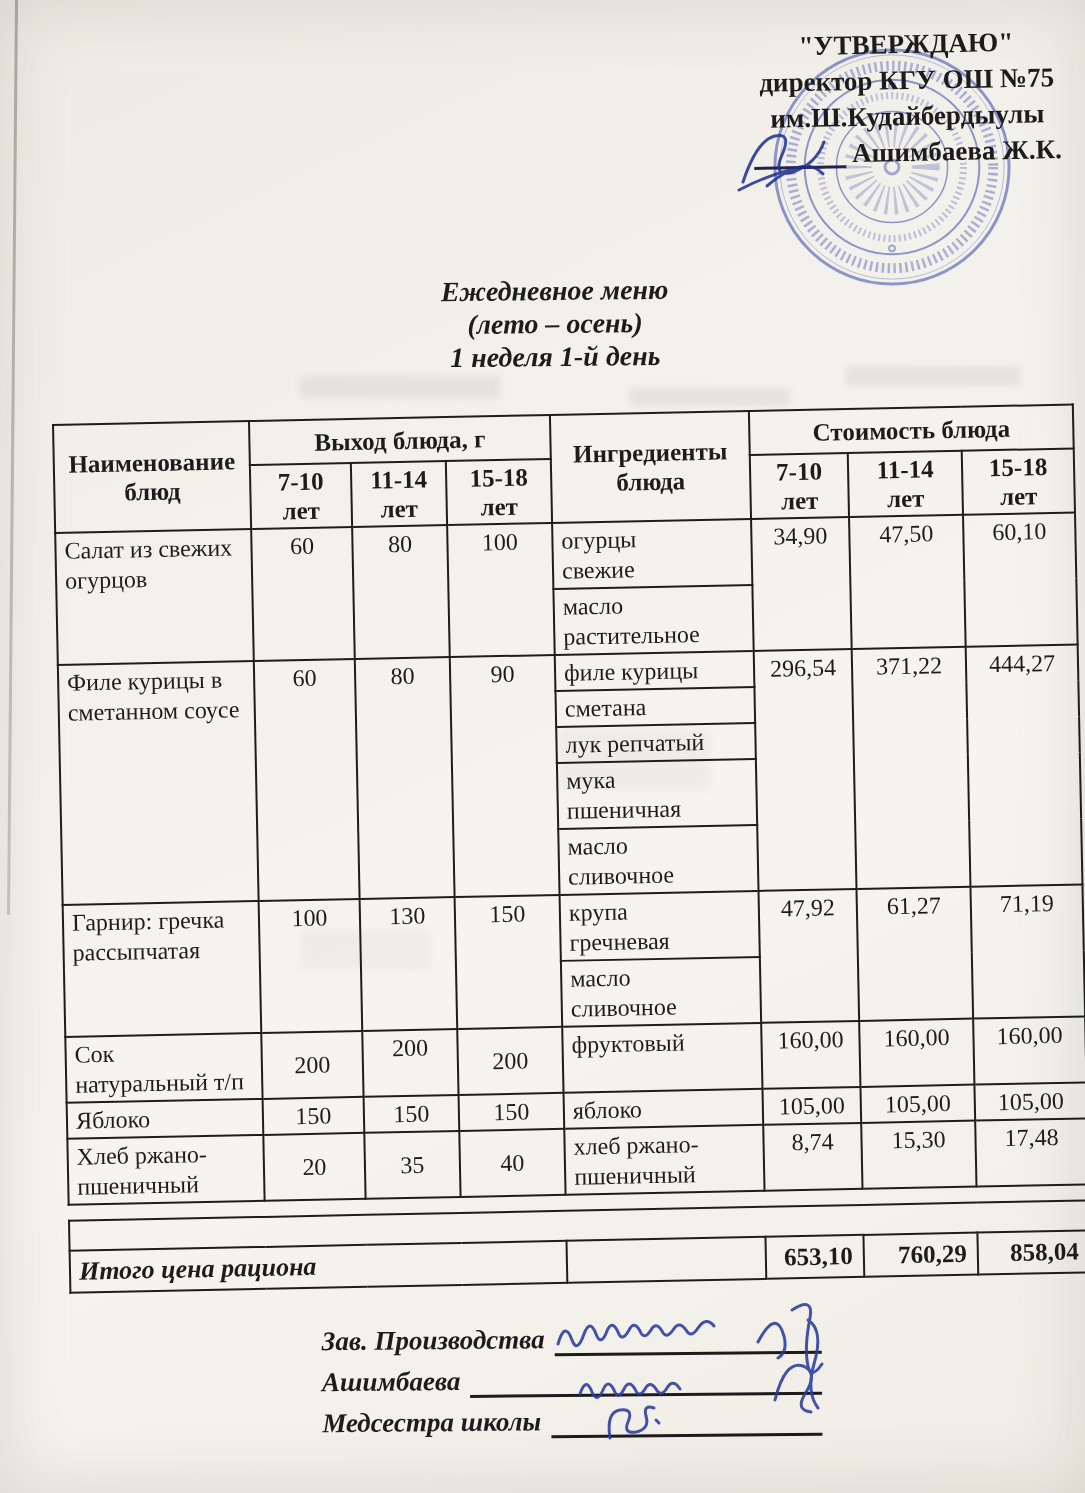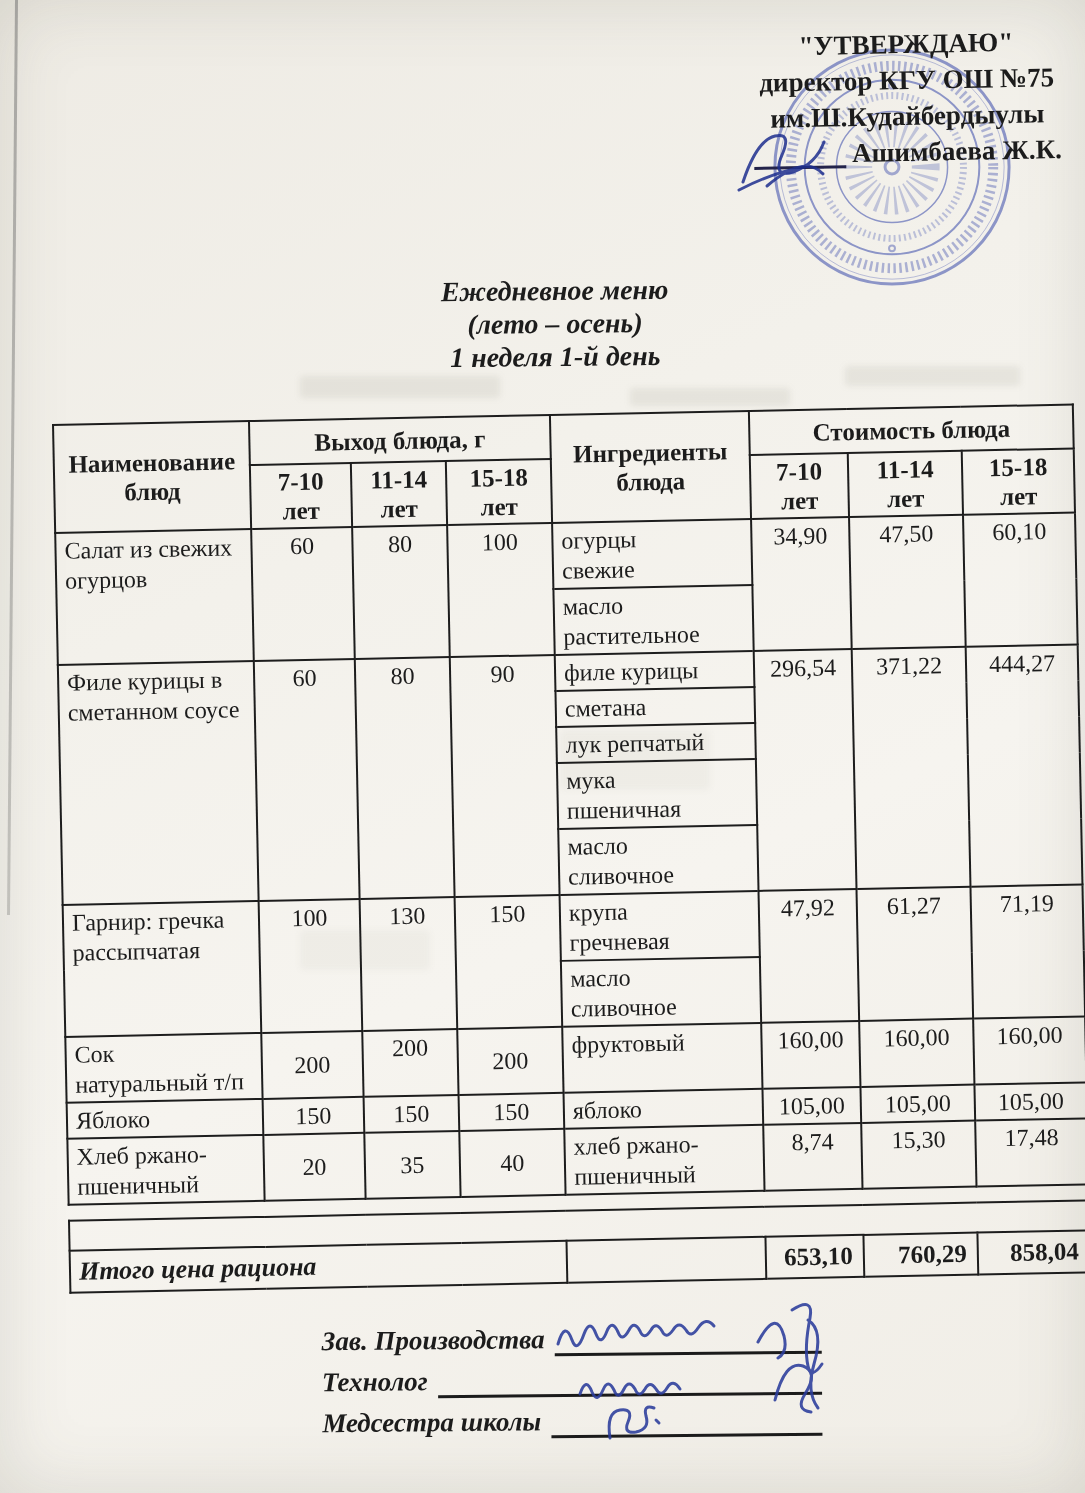--- a/index.html
+++ b/index.html
@@ -292,21 +292,21 @@
     </tbody>
       </table>
   </div>
 
   <div class="sign-block">
     <div class="sign-row">
       <span class="lbl">Зав. Производства</span>
       <span class="ln"></span>
     </div>
     <div class="sign-row">
-      <span class="lbl">Технолог</span>
+      <span class="lbl">Ашимбаева</span>
       <span class="ln"></span>
     </div>
     <div class="sign-row">
       <span class="lbl">Медсестра школы</span>
       <span class="ln"></span>
     </div>
   </div>
 
   <svg class="pen-ink" viewBox="0 0 340 170">
     <g fill="none" stroke="#2b3d9c" stroke-width="3" stroke-linecap="round" opacity=".88">

